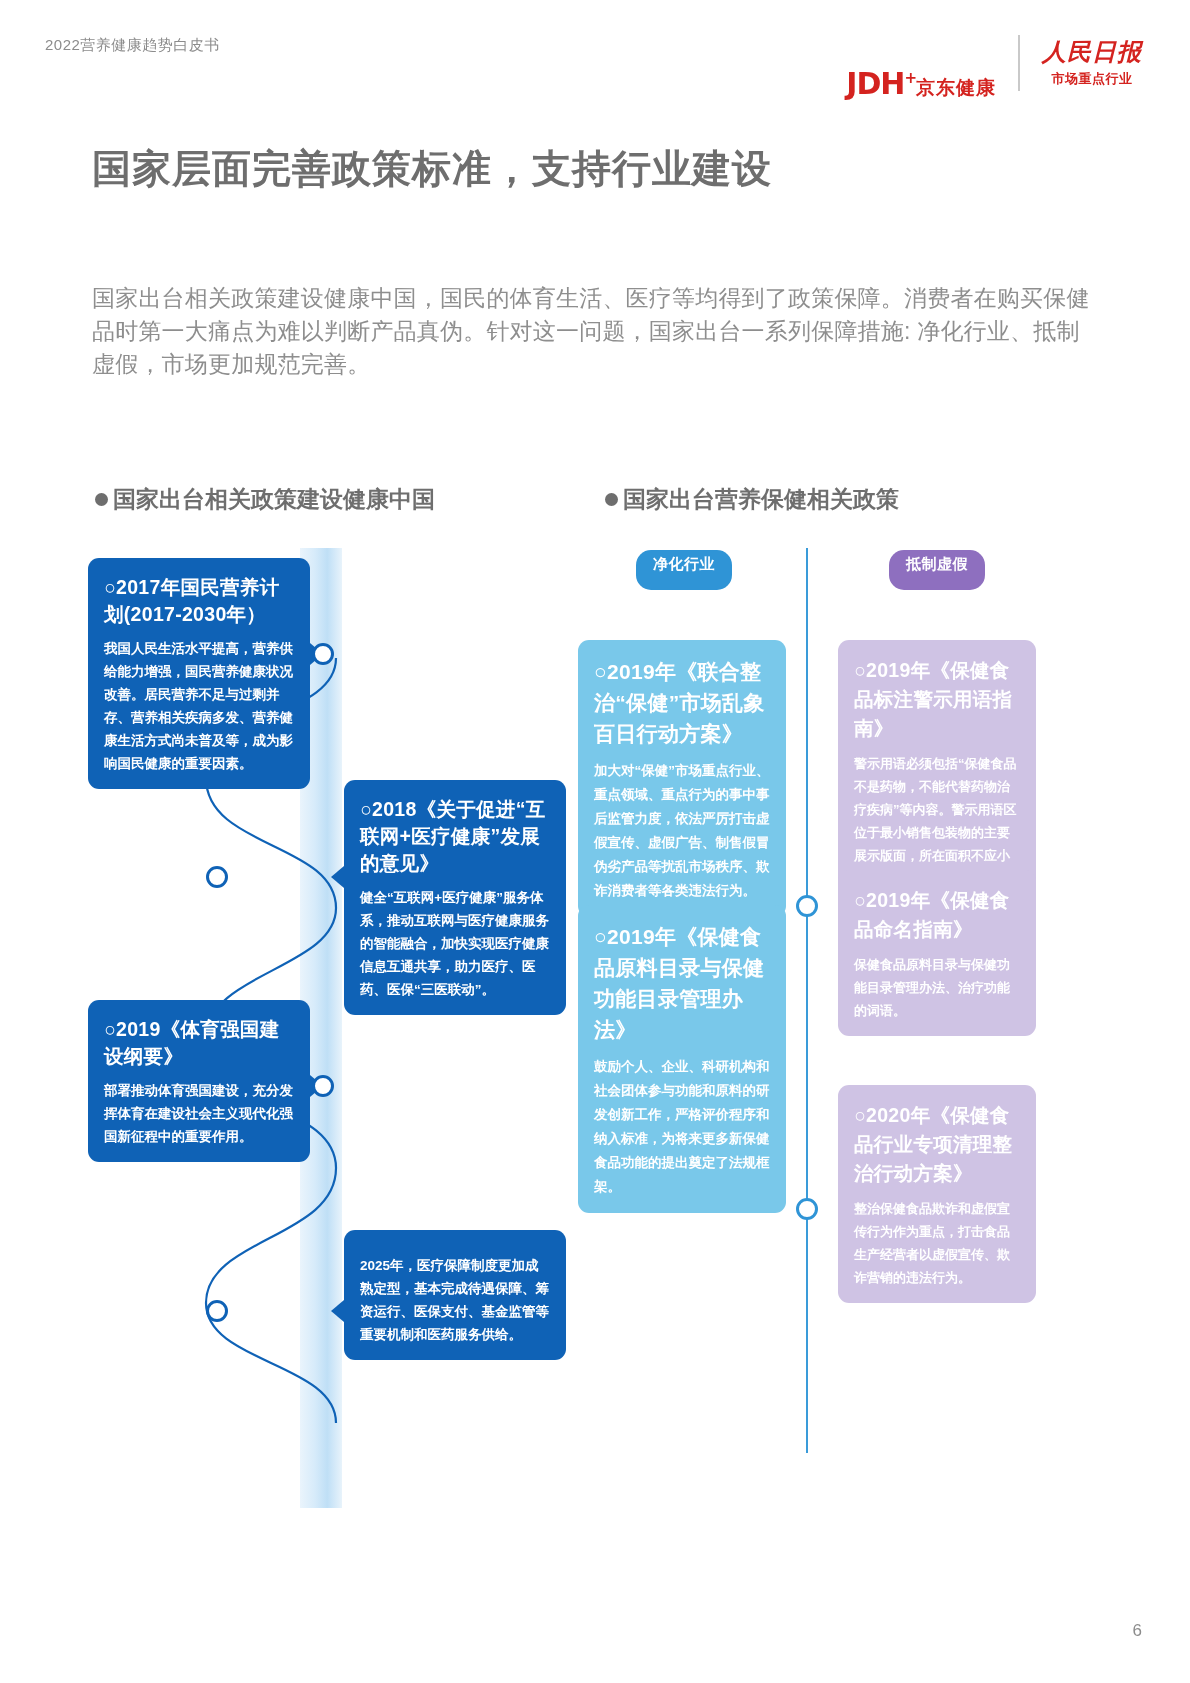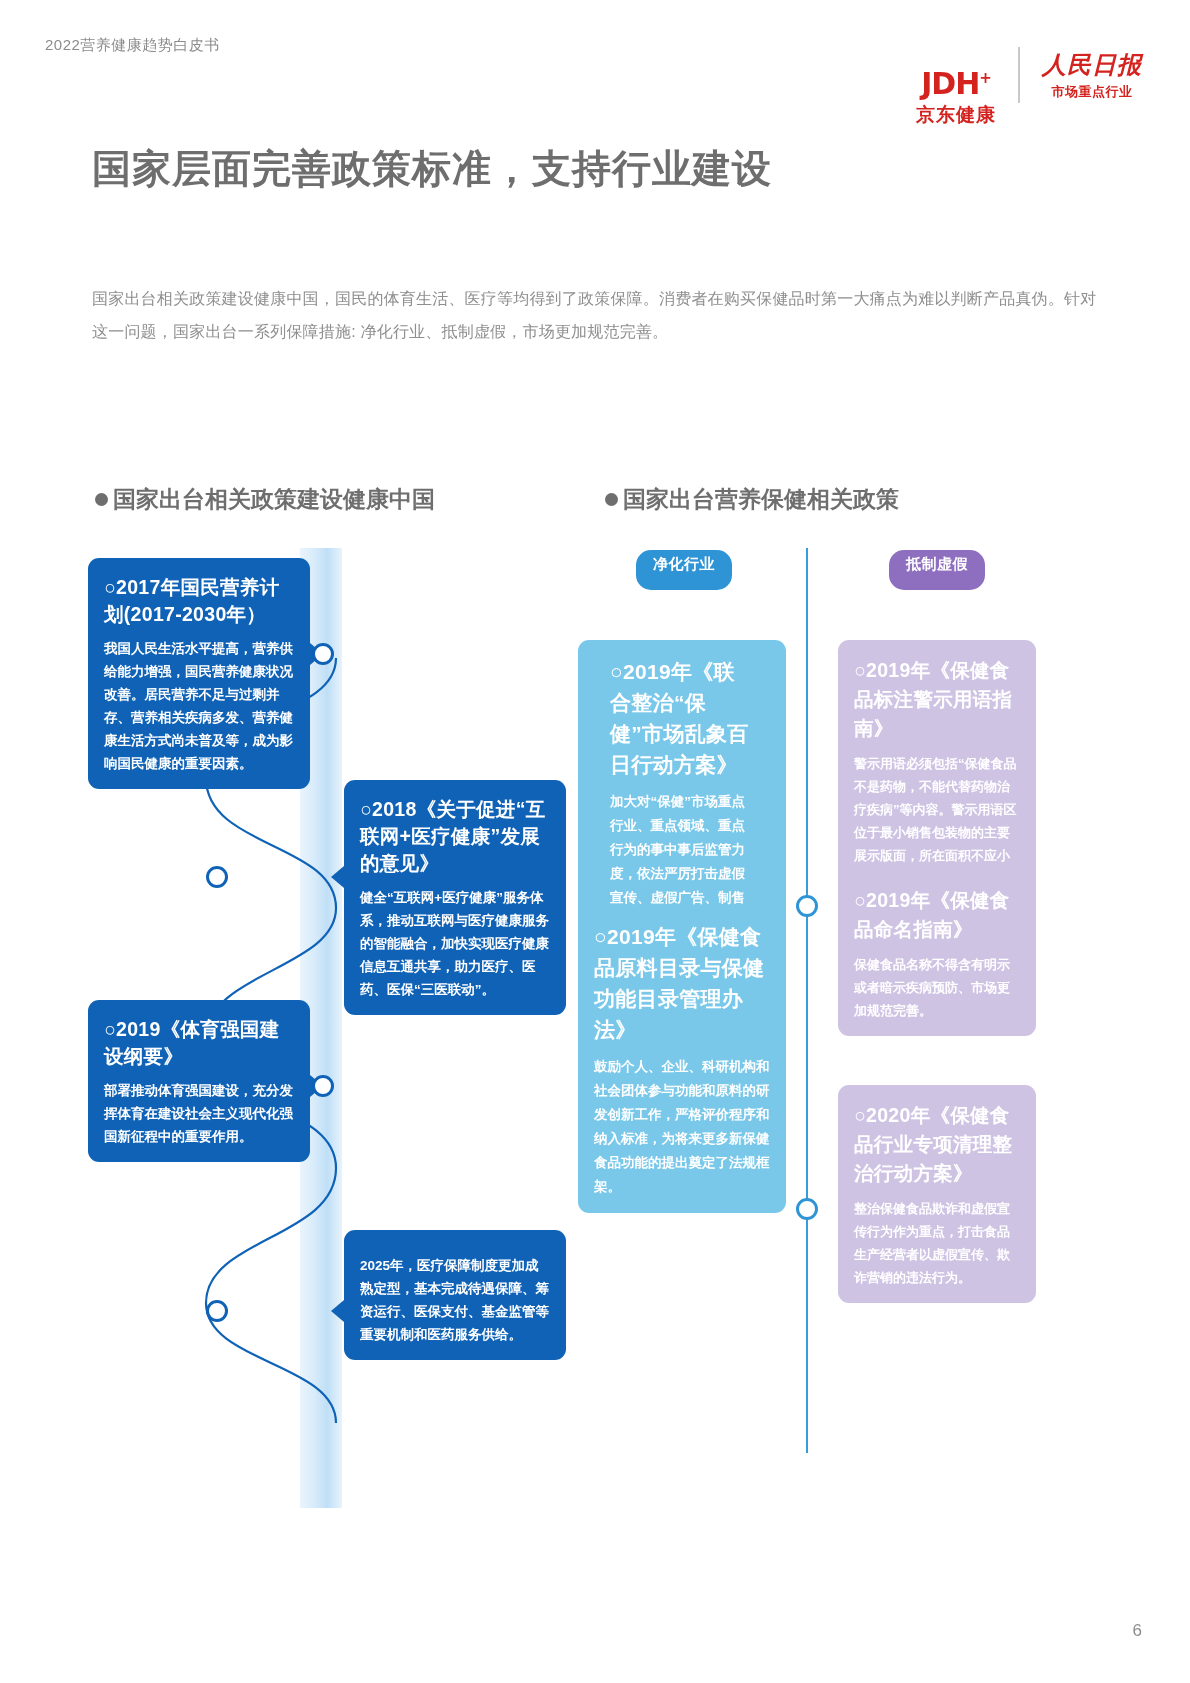--- a/index.html
+++ b/index.html
@@ -10,37 +10,37 @@
     -webkit-font-smoothing:antialiased;
   }
   .page{position:relative;width:1190px;height:1683px;}
 
   
   .hdr-title{
     position:absolute;left:45px;top:36px;
     font-size:15px;color:#8c8c8c;letter-spacing:.5px;font-weight:400;
   }
   .logos{position:absolute;right:48px;top:26px;display:flex;align-items:center;gap:22px;}
-  .jdh{display:flex;flex-direction:column;align-items:center;line-height:1;margin-top:43px;}
+  .jdh{display:flex;flex-direction:row;align-items:center;line-height:1;margin-top:43px;}
   .jdh .mark{font-size:30px;font-weight:bold;color:#d4231f;letter-spacing:-1px;font-family:"DejaVu Sans",sans-serif;}
   .jdh .mark sup{font-size:15px;vertical-align:super;}
   .jdh .cn{font-size:19px;font-weight:bold;color:#d4231f;margin-top:6px;letter-spacing:1px;}
   .logo-div{width:2px;height:56px;background:#c9c9c9;}
   .rmrb{display:flex;flex-direction:column;align-items:center;line-height:1;}
   .rmrb .mark{font-size:24px;font-weight:bold;color:#d4231f;font-family:"Liberation Serif",serif;font-style:italic;letter-spacing:1px;}
   .rmrb .cn{font-size:13px;font-weight:bold;color:#d4231f;margin-top:8px;letter-spacing:.5px;}
 
   
   .page-title{
     position:absolute;left:92px;top:142px;
     font-size:39px;font-weight:bold;color:#6e6e6e;letter-spacing:1px;
   }
   .intro{
     position:absolute;left:92px;top:282px;width:1010px;
-    font-size:16px;line-height:33px;color:#8e8e8e;letter-spacing:.2px;
+    font-size:23px;line-height:33px;color:#8e8e8e;letter-spacing:.2px;
   }
 
   
   .sec-head{position:absolute;font-size:23px;font-weight:bold;color:#6e6e6e;display:flex;align-items:center;}
   .sec-head .dot{width:13px;height:13px;border-radius:50%;background:#6e6e6e;margin-right:5px;flex:none;}
   #sec-left{left:95px;top:484px;}
   #sec-right{left:605px;top:484px;}
 
   
   .spine{
@@ -149,41 +149,41 @@
 
   <div class="card blue" style="left:344px;top:1230px;width:222px;padding:15px 16px 14px;">
     <div class="body">2025年，医疗保障制度更加成熟定型，基本完成待遇保障、筹资运行、医保支付、基金监管等重要机制和医药服务供给。</div>
   </div>
   <div class="arrow left" style="left:331px;top:1300px;"></div>
   <div class="node blue" style="left:206px;top:1300px;"></div>
 
   <div class="badge cyan" style="left:636px;top:550px;">净化行业</div>
   <div class="vline" style="left:806px;top:548px;height:905px;"></div>
 
-  <div class="card cyan" style="left:578px;top:640px;width:208px;padding:16px 32px 14px;">
+  <div class="card cyan" style="left:578px;top:640px;width:208px;padding:16px 16px 14px;">
     <div class="ttl"><span>○</span><span>2019年《联合整治“保健”市场乱象百日行动方案》</span></div>
     <div class="body">加大对“保健”市场重点行业、重点领域、重点行为的事中事后监管力度，依法严厉打击虚假宣传、虚假广告、制售假冒伪劣产品等扰乱市场秩序、欺诈消费者等各类违法行为。</div>
   </div>
 
   <div class="card cyan" style="left:578px;top:905px;width:208px;padding:16px 16px 14px;">
     <div class="ttl"><span>○</span><span>2019年《保健食品原料目录与保健功能目录管理办法》</span></div>
     <div class="body">鼓励个人、企业、科研机构和社会团体参与功能和原料的研发创新工作，严格评价程序和纳入标准，为将来更多新保健食品功能的提出奠定了法规框架。</div>
   </div>
   <div class="node cyan" style="left:796px;top:895px;"></div>
 
   <div class="badge purple" style="left:889px;top:550px;">抵制虚假</div>
 
   <div class="card lilac" style="left:838px;top:640px;width:198px;padding:16px 16px 14px;">
     <div class="ttl"><span>○</span><span>2019年《保健食品标注警示用语指南》</span></div>
     <div class="body">警示用语必须包括“保健食品不是药物，不能代替药物治疗疾病”等内容。警示用语区位于最小销售包装物的主要展示版面，所在面积不应小于其所在面的20%。</div>
   </div>
 
   <div class="card lilac" style="left:838px;top:870px;width:198px;padding:16px 16px 14px;">
     <div class="ttl"><span>○</span><span>2019年《保健食品命名指南》</span></div>
-    <div class="body">保健食品名称不得含有明示或者暗示疾病预防、市场更加规范完善。</div>
+    <div class="body">保健食品原料目录与保健功能目录管理办法、治疗功能的词语。</div>
   </div>
 
   <div class="card lilac" style="left:838px;top:1085px;width:198px;padding:16px 16px 14px;">
     <div class="ttl"><span>○</span><span>2020年《保健食品行业专项清理整治行动方案》</span></div>
     <div class="body">整治保健食品欺诈和虚假宣传行为作为重点，打击食品生产经营者以虚假宣传、欺诈营销的违法行为。</div>
   </div>
   <div class="node cyan" style="left:796px;top:1198px;"></div>
 
   <div class="pg-no">6</div>
 </div>

